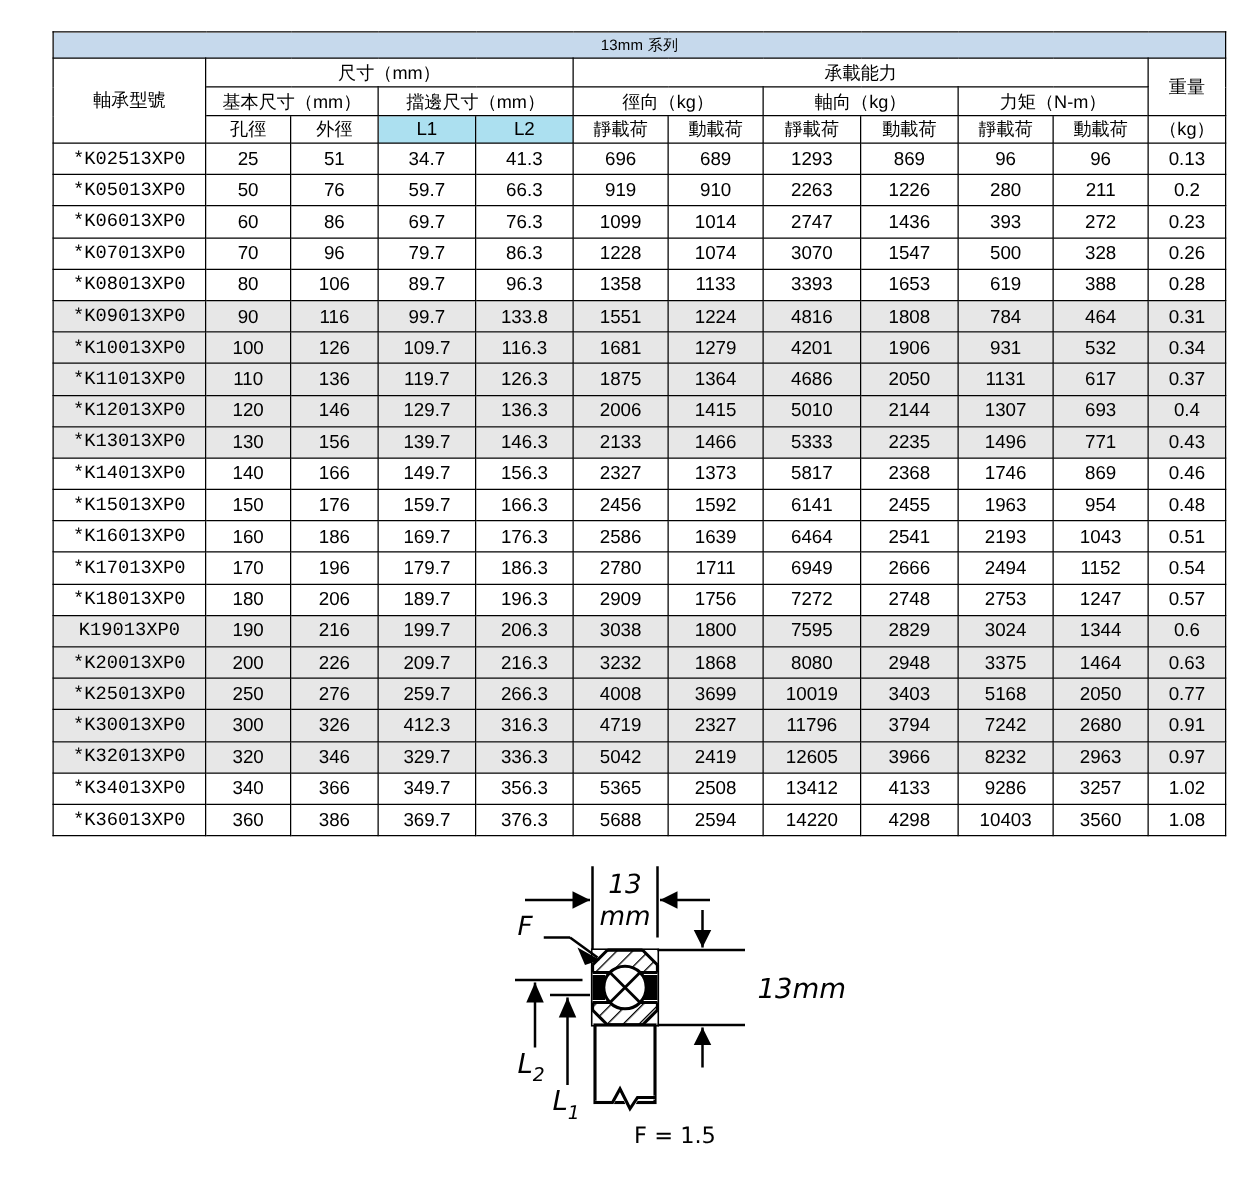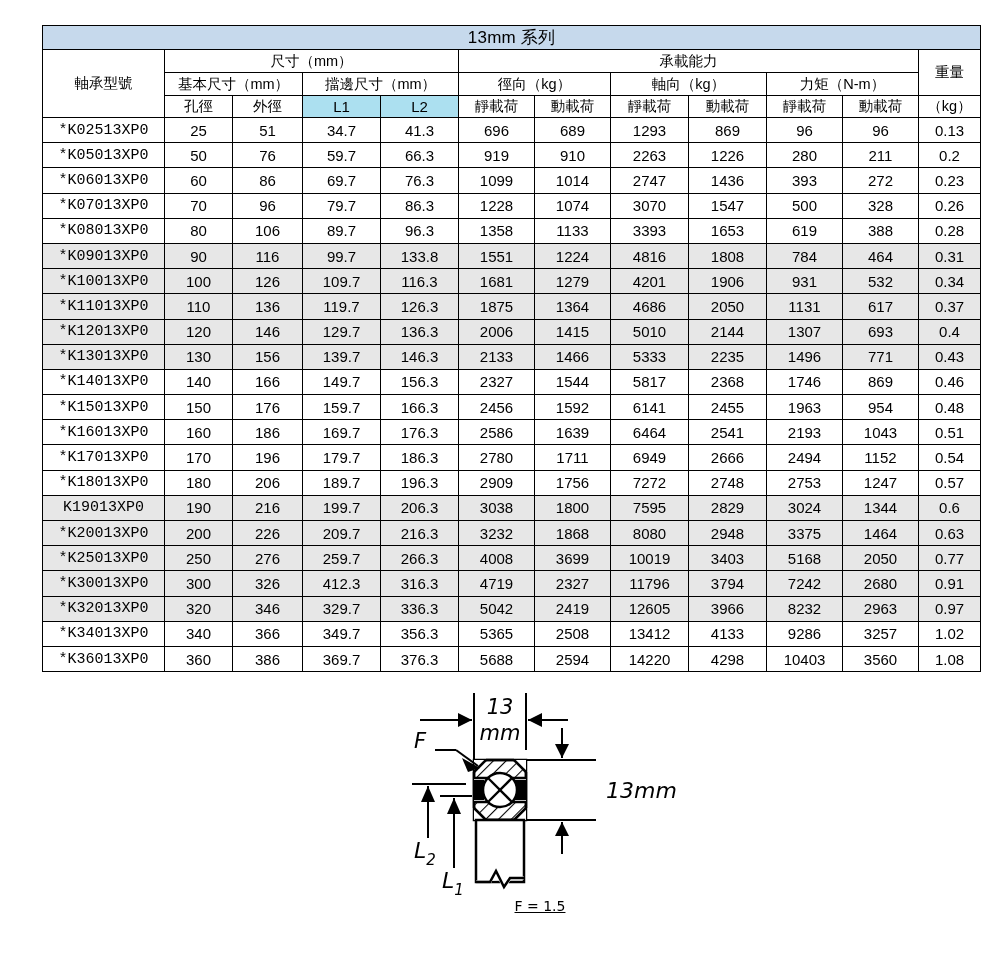--- a/index.html
+++ b/index.html
@@ -37,21 +37,21 @@
     font-weight: normal;
     padding: 0;
     white-space: nowrap;
     overflow: hidden;
   }
 
   
   .title-bar {
     background: #c6d9ec;
     height: 20px;
-    font-size: 17px;
+    font-size: 12px;
     letter-spacing: 0.2px;
   }
 
   
   .hdr {
     height: 23px;
     font-size: 14.5px;
     background: #ffffff;
   }
   .hdr-sub {
@@ -102,23 +102,22 @@
     height: 265px;
     font-style: italic;
   }
   .diagram svg { display: block; }
   .fcaption {
     position: absolute;
     left: 400px;
     top: 898px;
     width: 280px;
     text-align: center;
-    font-size: 14px;
+    font-size: 18px;
     font-family: "DejaVu Sans", "Liberation Sans", sans-serif;
-    text-decoration: underline;
   }
 </style>
 </head>
 <body>
 
 <div class="table-wrap">
   <table class="spec">
     <colgroup>
       <col class="c-model">
         <col class="c-bore">
@@ -305,21 +304,21 @@
           <td>771</td>
           <td>0.43</td>
         </tr>
         <tr class="row">
           <td class="model">*K14013XP0</td>
           <td>140</td>
           <td>166</td>
           <td>149.7</td>
           <td>156.3</td>
           <td>2327</td>
-          <td>1544</td>
+          <td>1373</td>
           <td>5817</td>
           <td>2368</td>
           <td>1746</td>
           <td>869</td>
           <td>0.46</td>
         </tr>
         <tr class="row">
           <td class="model">*K15013XP0</td>
           <td>150</td>
           <td>176</td>

